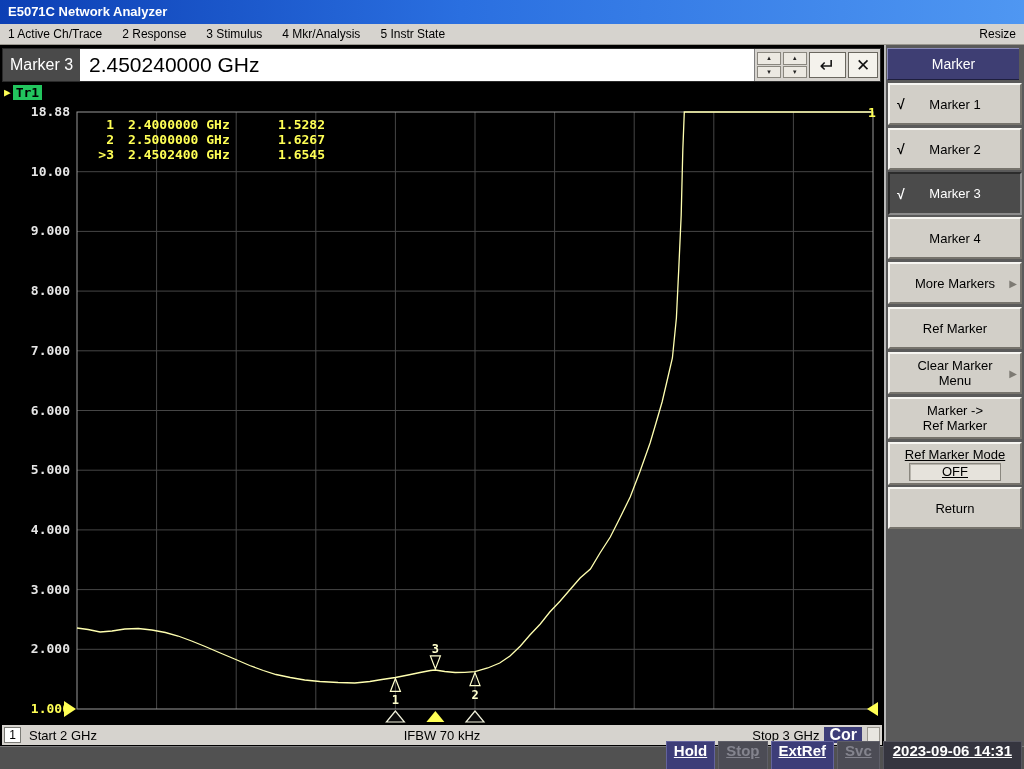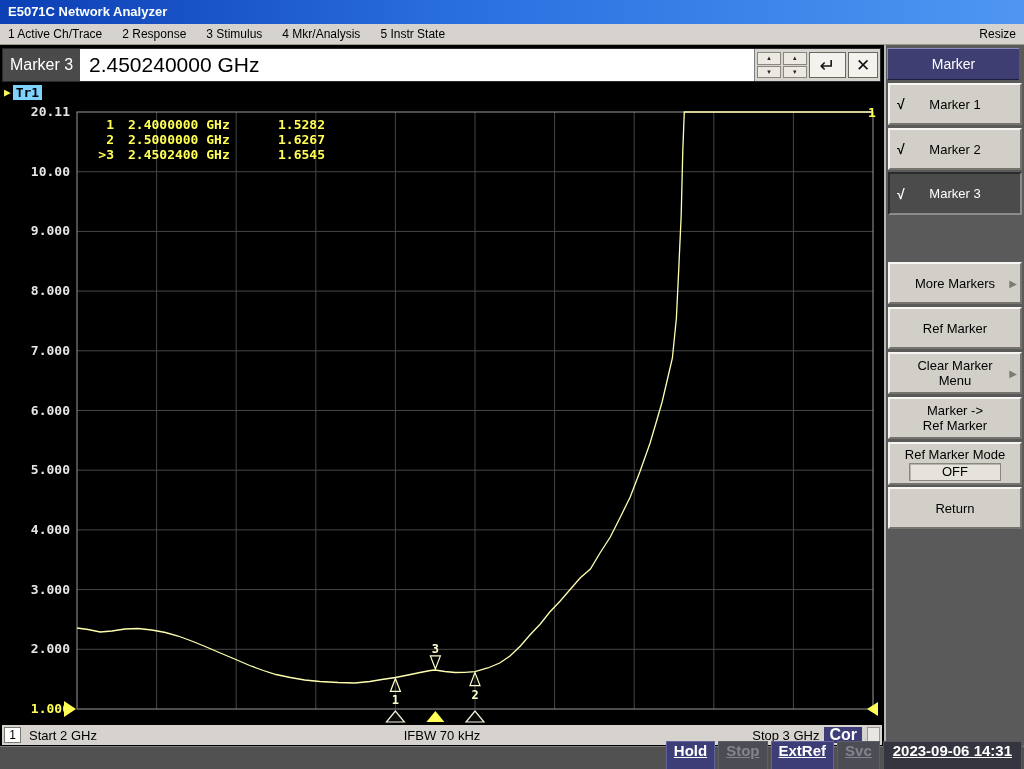--- a/index.html
+++ b/index.html
@@ -31,21 +31,21 @@
   .spinbtn { flex:1; background:#ece9e2; border:1px solid #8a877f; font-size:7px;
     line-height:6px; color:#222; display:flex; align-items:center; justify-content:center; }
   .sqbtn { height:26px; background:#f4f2ec; border:1px solid #6a675f; color:#111;
     display:flex; align-items:center; justify-content:center; }
   .enterbtn { width:38px; font-size:19px; }
   .closebtn { width:30px; font-size:17px; }
 
   .traceline { position:absolute; left:4px; top:39px; height:16px; display:flex;
     align-items:center; font-family:"DejaVu Sans Mono", monospace; font-size:13px; font-weight:bold; }
   .tr-arrow { color:#ffff55; font-size:11px; margin-right:2px; }
-  .tr-badge { background:#7dd3fc; color:#000; padding:0 3px; margin-right:7px; }
+  .tr-badge { background:#22c55e; color:#000; padding:0 3px; margin-right:7px; }
   .tr-text { color:#ffff55; letter-spacing:0.5px; }
 
   .ylabel { position:absolute; left:12px; width:58px; text-align:right;
     font-family:"DejaVu Sans Mono", monospace; font-size:13px; font-weight:bold; color:#e6e6e6; }
   .ylabel.ref { color:#ffff55; }
 
   .mtable { position:absolute; left:84px; top:72px;
     font-family:"DejaVu Sans Mono", monospace; font-size:13px; font-weight:bold;
     color:#ffff55; line-height:15px; }
   .mrow { display:flex; }
@@ -136,21 +136,21 @@
       </div>
     </div>
   </div>
 
   <div class="traceline">
     <span class="tr-arrow">▶</span>
     <span class="tr-badge">Tr1</span>
   </div>
 
   <div id="ylabels">
-      <div class="ylabel" style="top: 59px;">20.11</div>
+      <div class="ylabel" style="top: 59px;">18.88</div>
       <div class="ylabel" style="top: 118.7px;">10.00</div>
       <div class="ylabel" style="top: 178.4px;">9.000</div>
       <div class="ylabel" style="top: 238.1px;">8.000</div>
       <div class="ylabel" style="top: 297.8px;">7.000</div>
       <div class="ylabel" style="top: 357.5px;">6.000</div>
       <div class="ylabel" style="top: 417.2px;">5.000</div>
       <div class="ylabel" style="top: 476.9px;">4.000</div>
       <div class="ylabel" style="top: 536.6px;">3.000</div>
       <div class="ylabel" style="top: 596.3px;">2.000</div>
       <div class="ylabel ref" style="top: 656px;">1.000</div>
@@ -230,20 +230,23 @@
     <span>Marker 1</span>
   </div>
   <div class="softkey" style="top:83px;">
     <span class="check">√</span>
     <span>Marker 2</span>
   </div>
   <div class="softkey selected" style="top:127px; height:43px;">
     <span class="check">√</span>
     <span>Marker 3</span>
   </div>
+  <div class="softkey" style="top:172px;">
+    <span>Marker 4</span>
+  </div>
   <div class="softkey" style="top:217px;">
     <span>More Markers</span>
     <span class="subarrow">▶</span>
   </div>
   <div class="softkey" style="top:262px;">
     <span>Ref Marker</span>
   </div>
   <div class="softkey" style="top:307px;">
     <span class="two">
       <span>Clear Marker</span>
@@ -251,21 +254,21 @@
     </span>
     <span class="subarrow">▶</span>
   </div>
   <div class="softkey" style="top:352px;">
     <span class="two">
       <span>Marker -&gt;</span>
       <span>Ref Marker</span>
     </span>
   </div>
   <div class="softkey" style="top:397px; height:43px;">
-    <span class="two" style="width:100%;">
+    <span class="two" style="width:100%;text-decoration:underline;">
       <span>Ref Marker Mode</span>
       <span class="offbox">OFF</span>
     </span>
   </div>
   <div class="softkey" style="top:442px;">
     <span>Return</span>
   </div>
 </div>
 
 <div class="bottombar">

